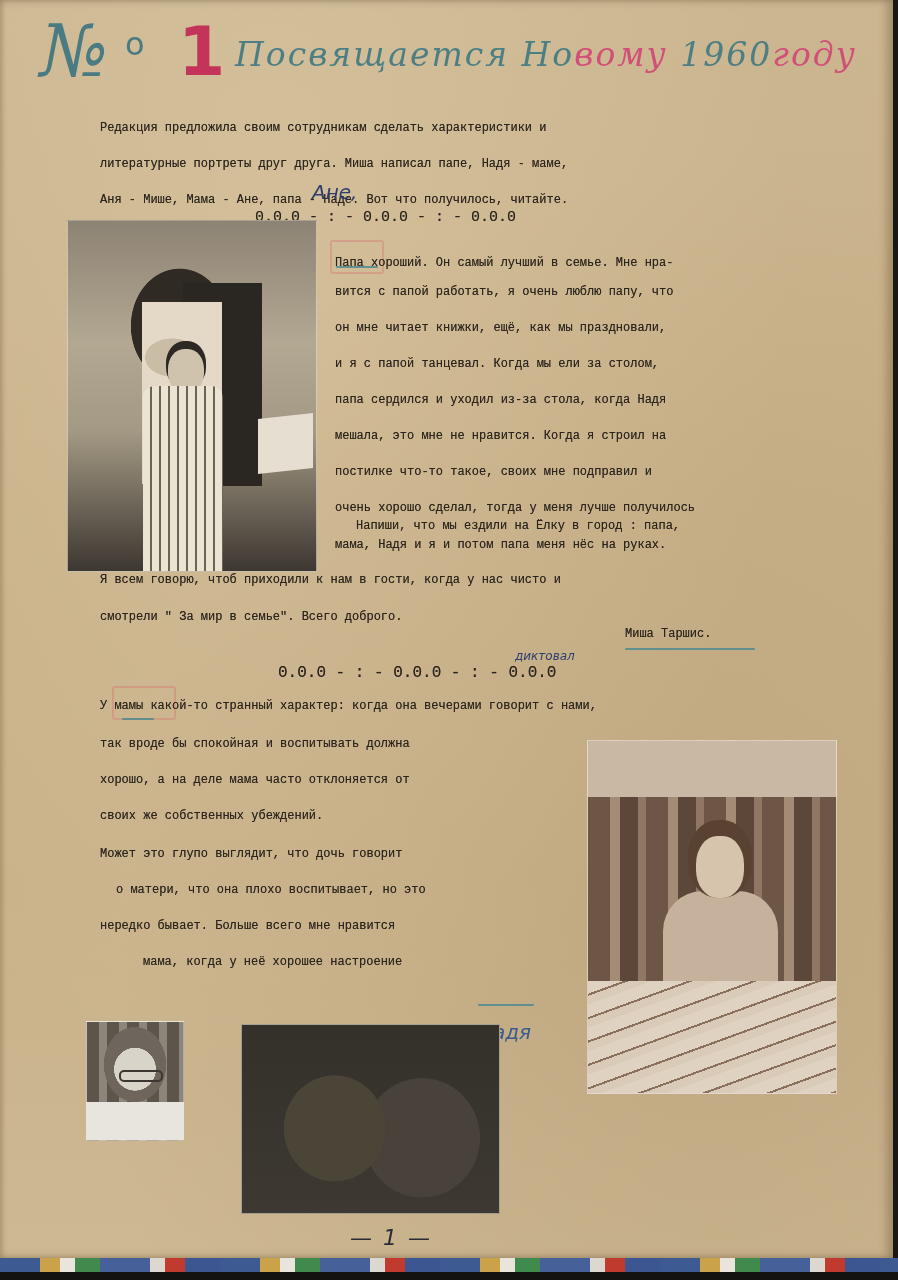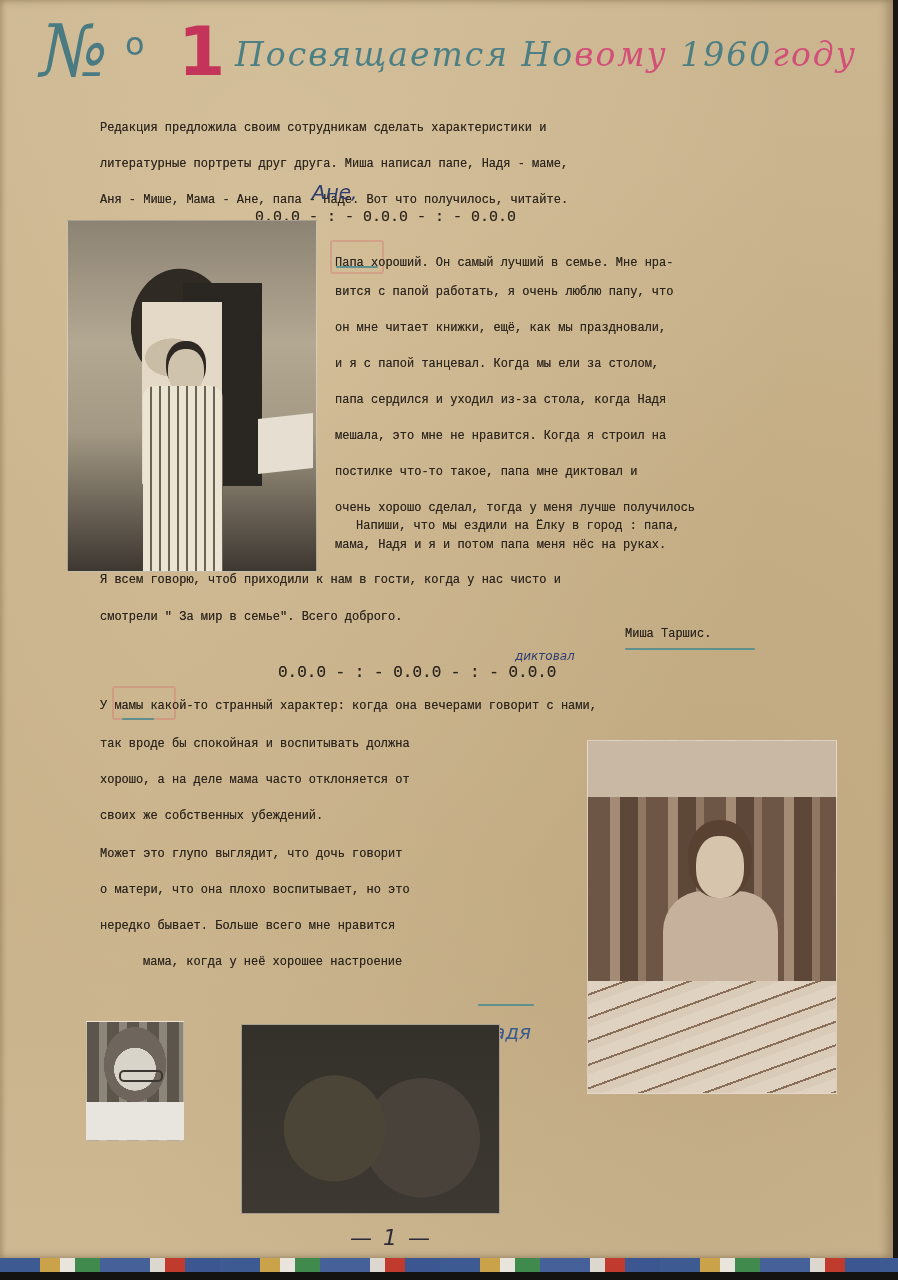--- a/index.html
+++ b/index.html
@@ -122,21 +122,21 @@
 
   <div>
     <div class="red-mark" style="left:330px; top:240px; width:50px; height:30px;"></div>
     <div class="tw" style="left:335px; top:247px;margin-top:10px;">Папа хороший. Он самый лучший в семье. Мне нра-</div>
     <div class="uline" style="left:336px; top:266px; width:42px;"></div>
     <div class="tw" style="left:335px; top:286px;">вится с папой работать, я очень люблю папу, что</div>
     <div class="tw" style="left:335px; top:322px;">он мне читает книжки, ещё, как мы праздновали,</div>
     <div class="tw" style="left:335px; top:358px;">и я с папой танцевал. Когда мы ели за столом,</div>
     <div class="tw" style="left:335px; top:394px;">папа сердился и уходил из-за стола, когда Надя</div>
     <div class="tw" style="left:335px; top:430px;">мешала, это мне не нравится. Когда я строил на</div>
-    <div class="tw" style="left:335px; top:466px;">постилке что-то такое, папа мне диктовал и</div>
+    <div class="tw" style="left:335px; top:466px;">постилке что-то такое, своих мне подправил и</div>
     <div class="tw" style="left:335px; top:502px;">очень хорошо сделал, тогда у меня лучше получилось</div>
     <div class="tw" style="left:335px; top:520px;margin-left:21px;">Напиши, что мы ездили на Ёлку в город : папа,</div>
     <div class="tw" style="left:335px; top:539px;">мама, Надя и я и потом папа меня нёс на руках.</div>
 
     <div class="tw" style="left:100px; top:574px;">Я всем говорю, чтоб приходили к нам в гости, когда у нас чисто и</div>
     <div class="tw" style="left:100px; top:611px;">смотрели " За мир в семье". Всего доброго.</div>
 
     <div class="hand" style="left:515px; top:626px; font-size:12px;margin-top:24px;">диктовал</div>
     <div class="tw" style="left:625px; top:628px;">Миша Таршис.</div>
     <div class="uline" style="left:625px; top:648px; width:130px;"></div>
@@ -145,21 +145,21 @@
   <div class="tw" style="left:278px; top:665px; font-size:16px;">0.0.0 - : - 0.0.0 - : - 0.0.0</div>
 
   <div>
     <div class="red-mark" style="left:112px; top:686px; width:60px; height:30px;"></div>
     <div class="tw" style="left:100px; top:700px;">У мамы какой-то странный характер: когда она вечерами говорит с нами,</div>
     <div class="uline" style="left:122px; top:718px; width:32px;"></div>
     <div class="tw" style="left:100px; top:738px;">так вроде бы спокойная и воспитывать должна</div>
     <div class="tw" style="left:100px; top:774px;text-align:right;">хорошо, а на деле мама часто отклоняется от</div>
     <div class="tw" style="left:100px; top:810px;">своих же собственных убеждений.</div>
     <div class="tw" style="left:100px; top:848px;">Может это глупо выглядит, что дочь говорит</div>
-    <div class="tw" style="left:100px; top:884px;">о матери, что она плохо воспитывает, но это</div>
+    <div class="tw" style="left:116px; top:884px;">о матери, что она плохо воспитывает, но это</div>
     <div class="tw" style="left:100px; top:920px;">нередко бывает. Больше всего мне нравится</div>
     <div class="tw" style="left:100px; top:956px;margin-left:43px;">мама, когда у неё хорошее настроение</div>
     <div class="hand hand-blue" style="left:478px; top:1022px; font-size:20px;">Надя</div>
     <div class="uline" style="left:478px; top:1004px; width:56px;"></div>
   </div>
 
   <div class="photo photo-mom">
     <div class="body"></div>
     <div class="face"></div>
     <div class="blanket"></div>

